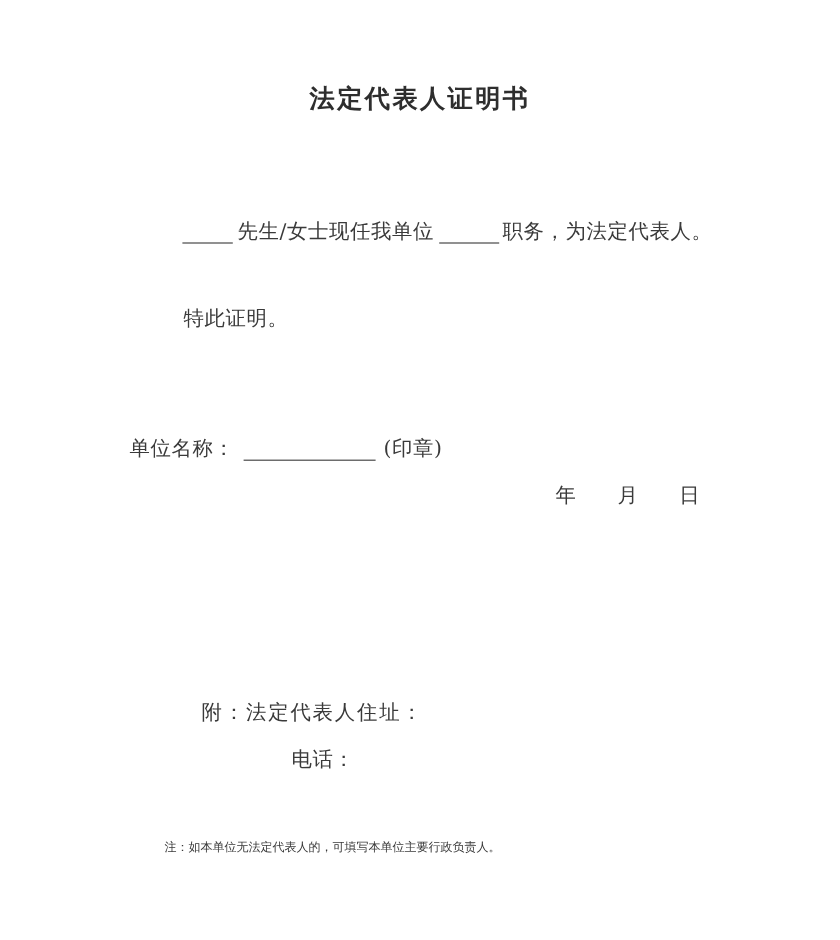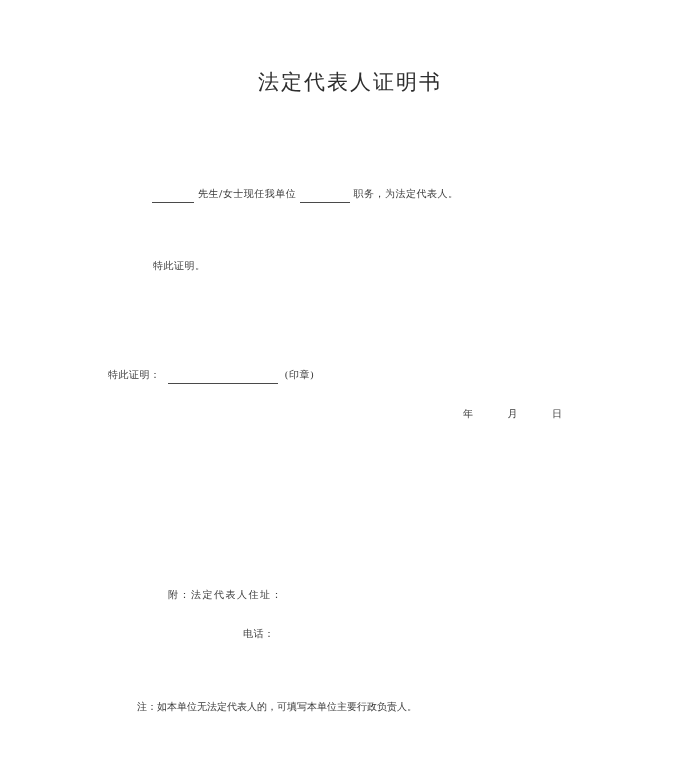--- a/index.html
+++ b/index.html
@@ -14,27 +14,27 @@
     color: #3a3a3a;
     overflow: hidden;
   }
   .abs { position: absolute; white-space: nowrap; }
   .doc-title {
     top: 68px;
     left: 0;
     width: 700px;
     text-align: center;
     font-size: 21px;
-    font-weight: normal;
+    font-weight: bold;
     letter-spacing: 2px;
     color: #2e2e2e;
   }
-  .body-text { font-size: 10px; line-height: 19px; letter-spacing: 0.5px; }
+  .body-text { font-size: 17px; line-height: 19px; letter-spacing: 0.5px; }
   .statement-line { top: 184px; left: 152px; }
-  .certify-line { top: 257px; left: 153px; font-family: Liberation Mono, monospace; }
+  .certify-line { top: 257px; left: 153px; }
   .unit-line { top: 365px; left: 108px; }
   .date-line { top: 404px; left: 430px; margin-left: 33px; }
   .date-line .date-part { display: inline-block; margin-right: 34px; }
   .date-line .date-part:last-child { margin-right: 0; }
   .address-line { top: 585px; left: 120px; letter-spacing: 1.5px; padding-left: 48px; }
   .phone-line { top: 624px; left: 243px; }
   .note-line { top: 697px; left: 137px; letter-spacing: 0px; font-size: 10px; }
   .blank {
     display: inline-block;
     height: 18px;
@@ -52,21 +52,21 @@
 
   <div class="abs doc-title">法定代表人证明书</div>
 
   <div class="abs body-text statement-line">
     <span class="blank blank-name"></span><span>先生/女士现任我单位</span><span class="blank blank-title"></span><span>职务，为法定代表人。</span>
   </div>
 
   <div class="abs body-text certify-line">特此证明。</div>
 
   <div class="abs body-text unit-line">
-    <span>特此证明：</span><span class="blank blank-unit"></span><span>(印章)</span>
+    <span>单位名称：</span><span class="blank blank-unit"></span><span>(印章)</span>
   </div>
 
   <div class="abs body-text date-line">
     <span class="date-part">年</span><span class="date-part">月</span><span class="date-part">日</span>
   </div>
 
   <div class="abs body-text address-line">附：法定代表人住址：</div>
 
   <div class="abs body-text phone-line">电话：</div>
 

